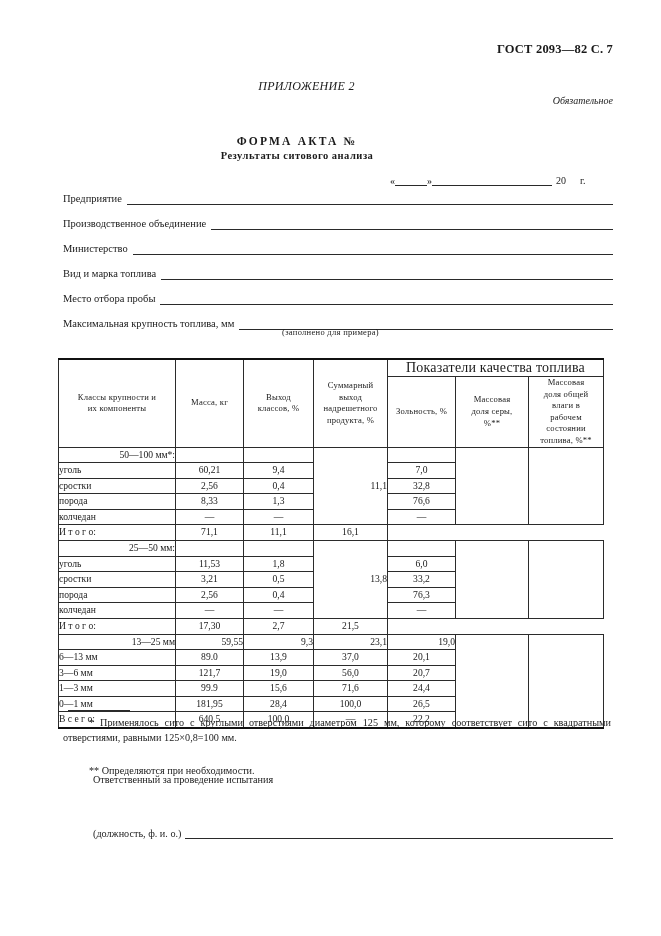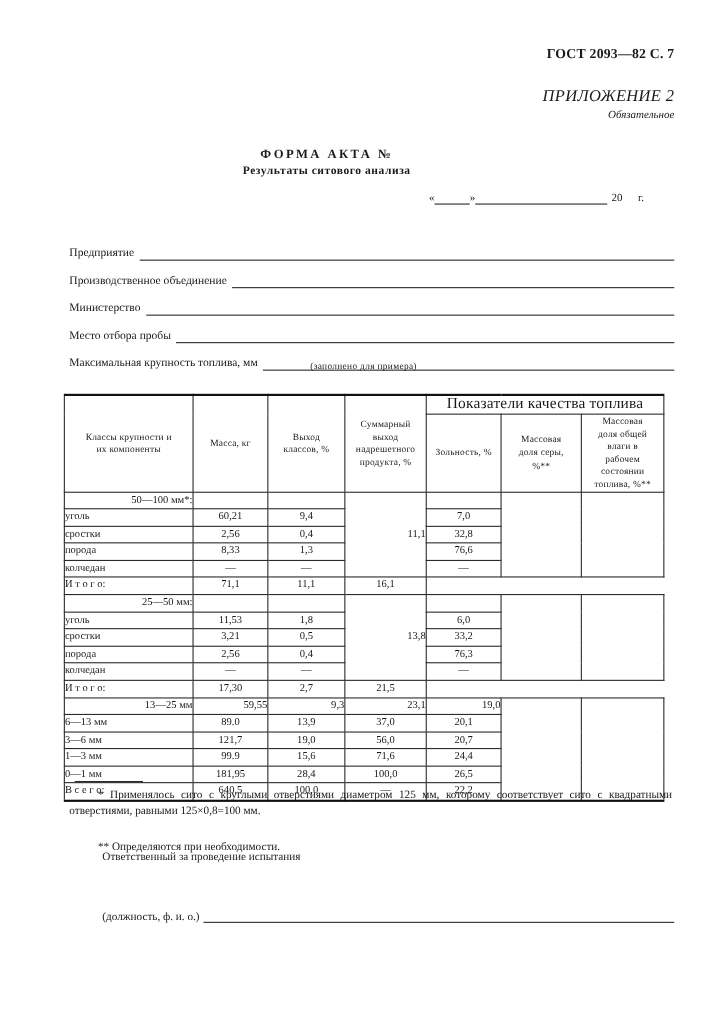--- a/index.html
+++ b/index.html
@@ -37,22 +37,23 @@
   .annex-block {
     position: absolute;
     left: 0;
     top: 78px;
     width: 613px;
     text-align: right;
     font-style: italic;
     line-height: 1.35;
   }
   .annex-title {
-    font-size: 15px;
+    font-size: 12px;
     letter-spacing: 0.3px;
+    text-align: center;
   }
   .annex-sub {
     font-size: 10px;
   }
 
   
   .form-title-wrap {
     position: absolute;
     left: 0;
     top: 135px;
@@ -86,21 +87,21 @@
   .rule-s {
     display: inline-block;
     border-bottom: 1px solid #2a2a2a;
     height: 10px;
   }
 
   
   .fields {
     position: absolute;
     left: 63px;
-    top: 212px;
+    top: 180px;
     width: 550px;
   }
   .field-row {
     display: flex;
     align-items: flex-end;
     height: 25px;
     white-space: nowrap;
   }
   .field-label {
     font-size: 10.5px;
@@ -247,20 +248,24 @@
     <div class="field-row">
       <span class="field-label">Предприятие</span>
       <span class="field-rule"></span>
     </div>
     <div class="field-row">
       <span class="field-label">Производственное объединение</span>
       <span class="field-rule"></span>
     </div>
     <div class="field-row">
       <span class="field-label">Министерство</span>
+      <span class="field-rule"></span>
+    </div>
+    <div class="field-row">
+      <span class="field-label">Вид и марка топлива</span>
       <span class="field-rule"></span>
     </div>
     <div class="field-row">
       <span class="field-label">Место отбора пробы</span>
       <span class="field-rule"></span>
     </div>
     <div class="field-row">
       <span class="field-label">Максимальная крупность топлива, мм</span>
       <span class="field-rule"></span>
     </div>

